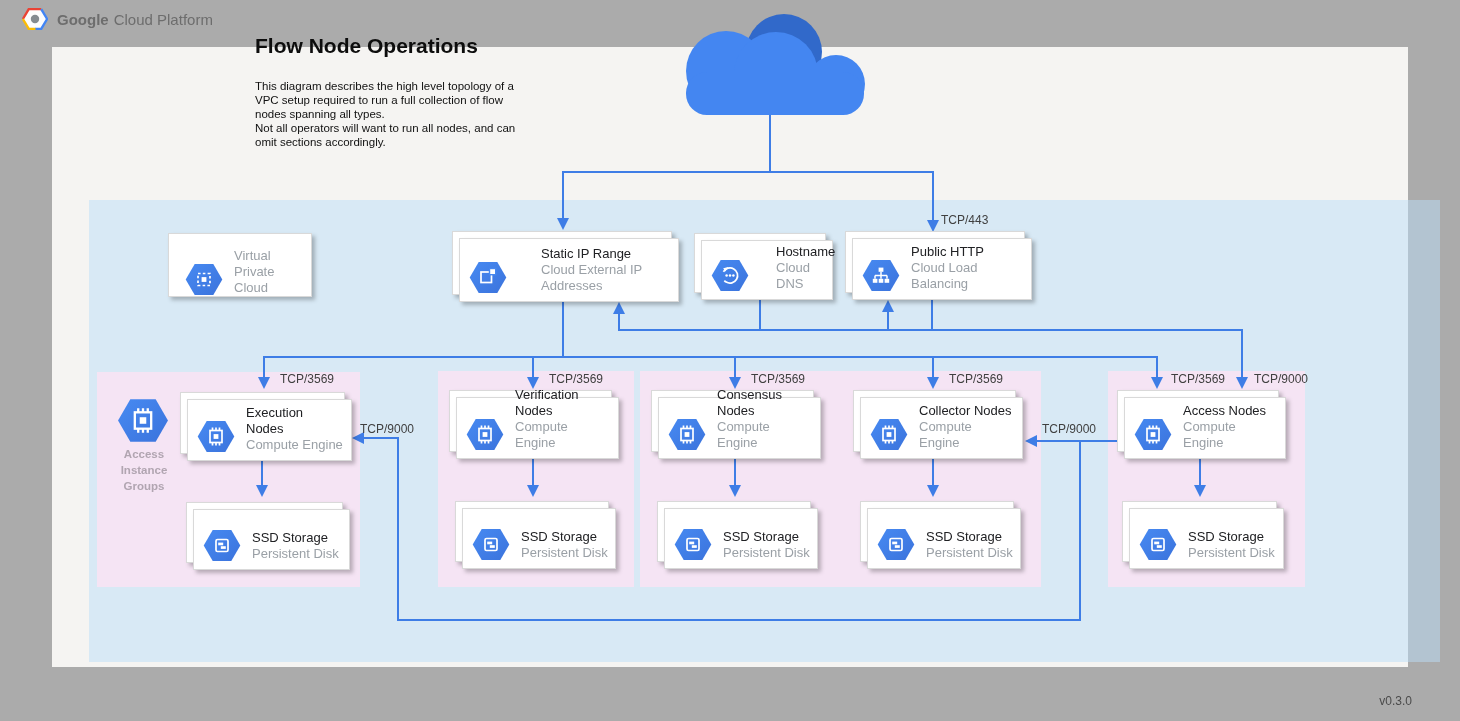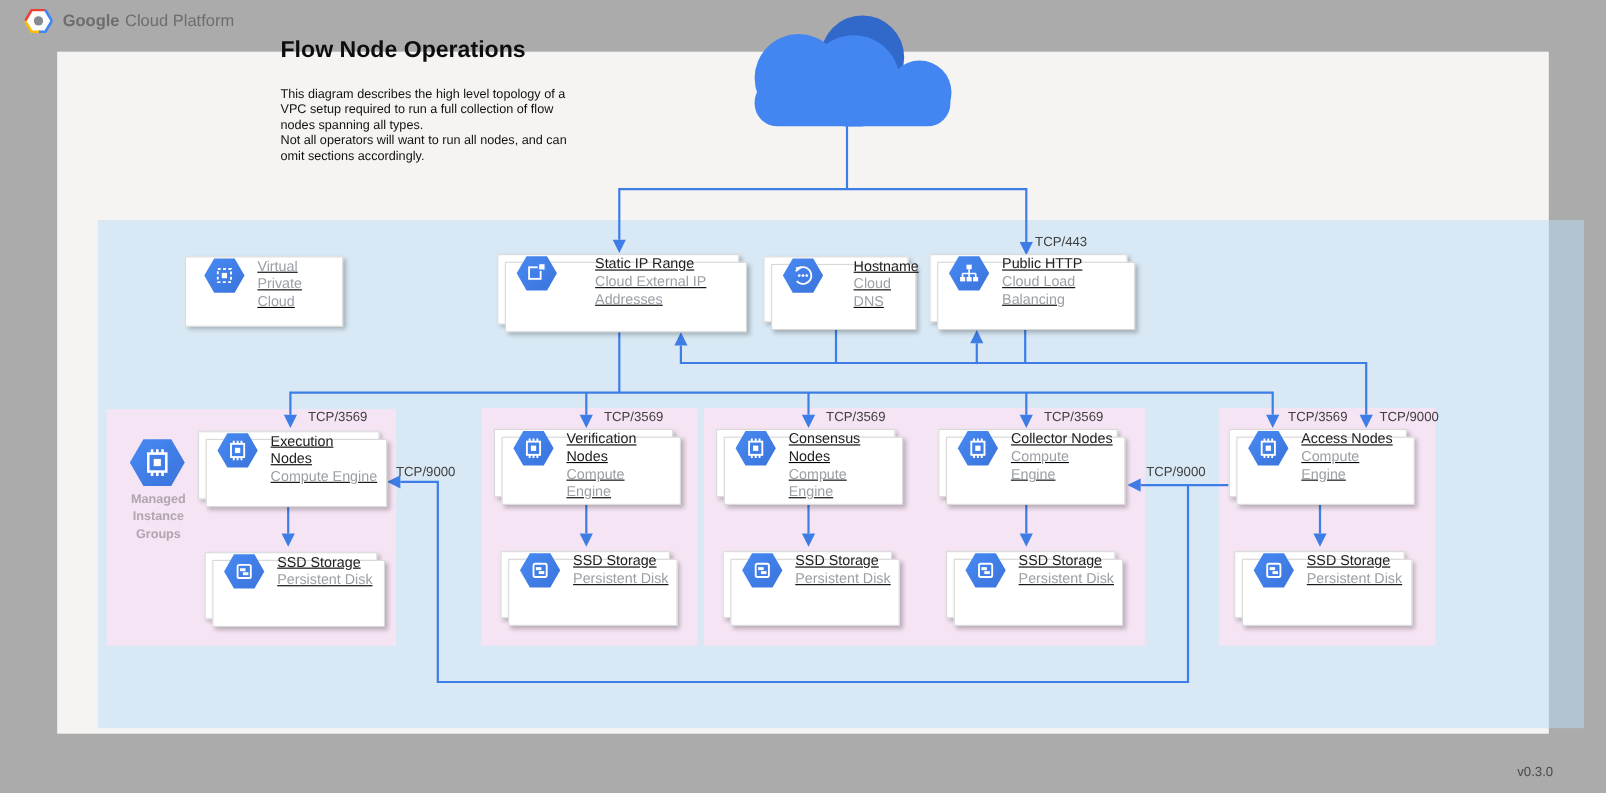--- a/index.html
+++ b/index.html
@@ -2,21 +2,21 @@
 <html><head>
 <meta charset="utf-8">
 <style>
   html,body{margin:0;padding:0;}
   body{font-family:"Liberation Sans", sans-serif; -webkit-font-smoothing:antialiased;}
   #stage{position:relative;width:1460px;height:721px;background:#ababab;overflow:hidden;}
   #canvas{position:absolute;left:52px;top:47px;width:1356px;height:620px;background:#f5f4f2;}
   #vpc-region{position:absolute;left:89px;top:200px;width:1351px;height:462px;background:rgba(187,221,248,0.5);}
   .pink{position:absolute;background:#f5e4f4;}
   .card{position:absolute;background:#fff;border:1px solid #d9d9d9;box-shadow:2.5px 2.5px 4px rgba(0,0,0,0.25);
-        display:flex;align-items:flex-start;z-index:1;text-decoration:underline;}
+        display:flex;align-items:flex-end;z-index:1;}
   .card.stacked::after{content:"";position:absolute;left:6px;top:6px;width:100%;height:100%;
         background:#fff;border:1px solid #d9d9d9;box-shadow:2.5px 2.5px 4px rgba(0,0,0,0.25);z-index:-1;}
   .card .icon{flex:0 0 auto;margin-left:16px;}
   .card .txt{margin-left:11px;}
   .card .t1{font-size:13px;color:#202124;line-height:16px;}
   .card .t2{font-size:13px;color:#9aa0a6;line-height:16px;}
   .card .t1.gray{color:#9aa0a6;}
   .lbl{position:absolute;font-size:12px;color:#404040;white-space:nowrap;}
   #brand{position:absolute;left:22px;top:8px;display:flex;align-items:center;}
   #brand .btxt{margin-left:9px;font-size:15px;color:#6d6d6d;}
@@ -196,21 +196,21 @@
       </svg>
     <div class="txt">
       <div class="t1">Public HTTP</div>
       <div class="t2">Cloud Load Balancing</div>
     </div>
   </div>
 
   <svg class="abs" style="left:117px;top:398px;" width="52" height="45">
       <use href="#i-compute"></use>
     </svg>
-  <div id="mig-label">Managed
+  <div id="mig-label">Access
 Instance
 Groups</div>
 
   <div class="card stacked" style="left:180px;top:392px;width:163px;height:60px;">
     <svg class="icon" width="38" height="33">
         <use href="#i-compute"></use>
       </svg>
     <div class="txt">
       <div class="t1">Execution Nodes</div>
       <div class="t2">Compute Engine</div>

